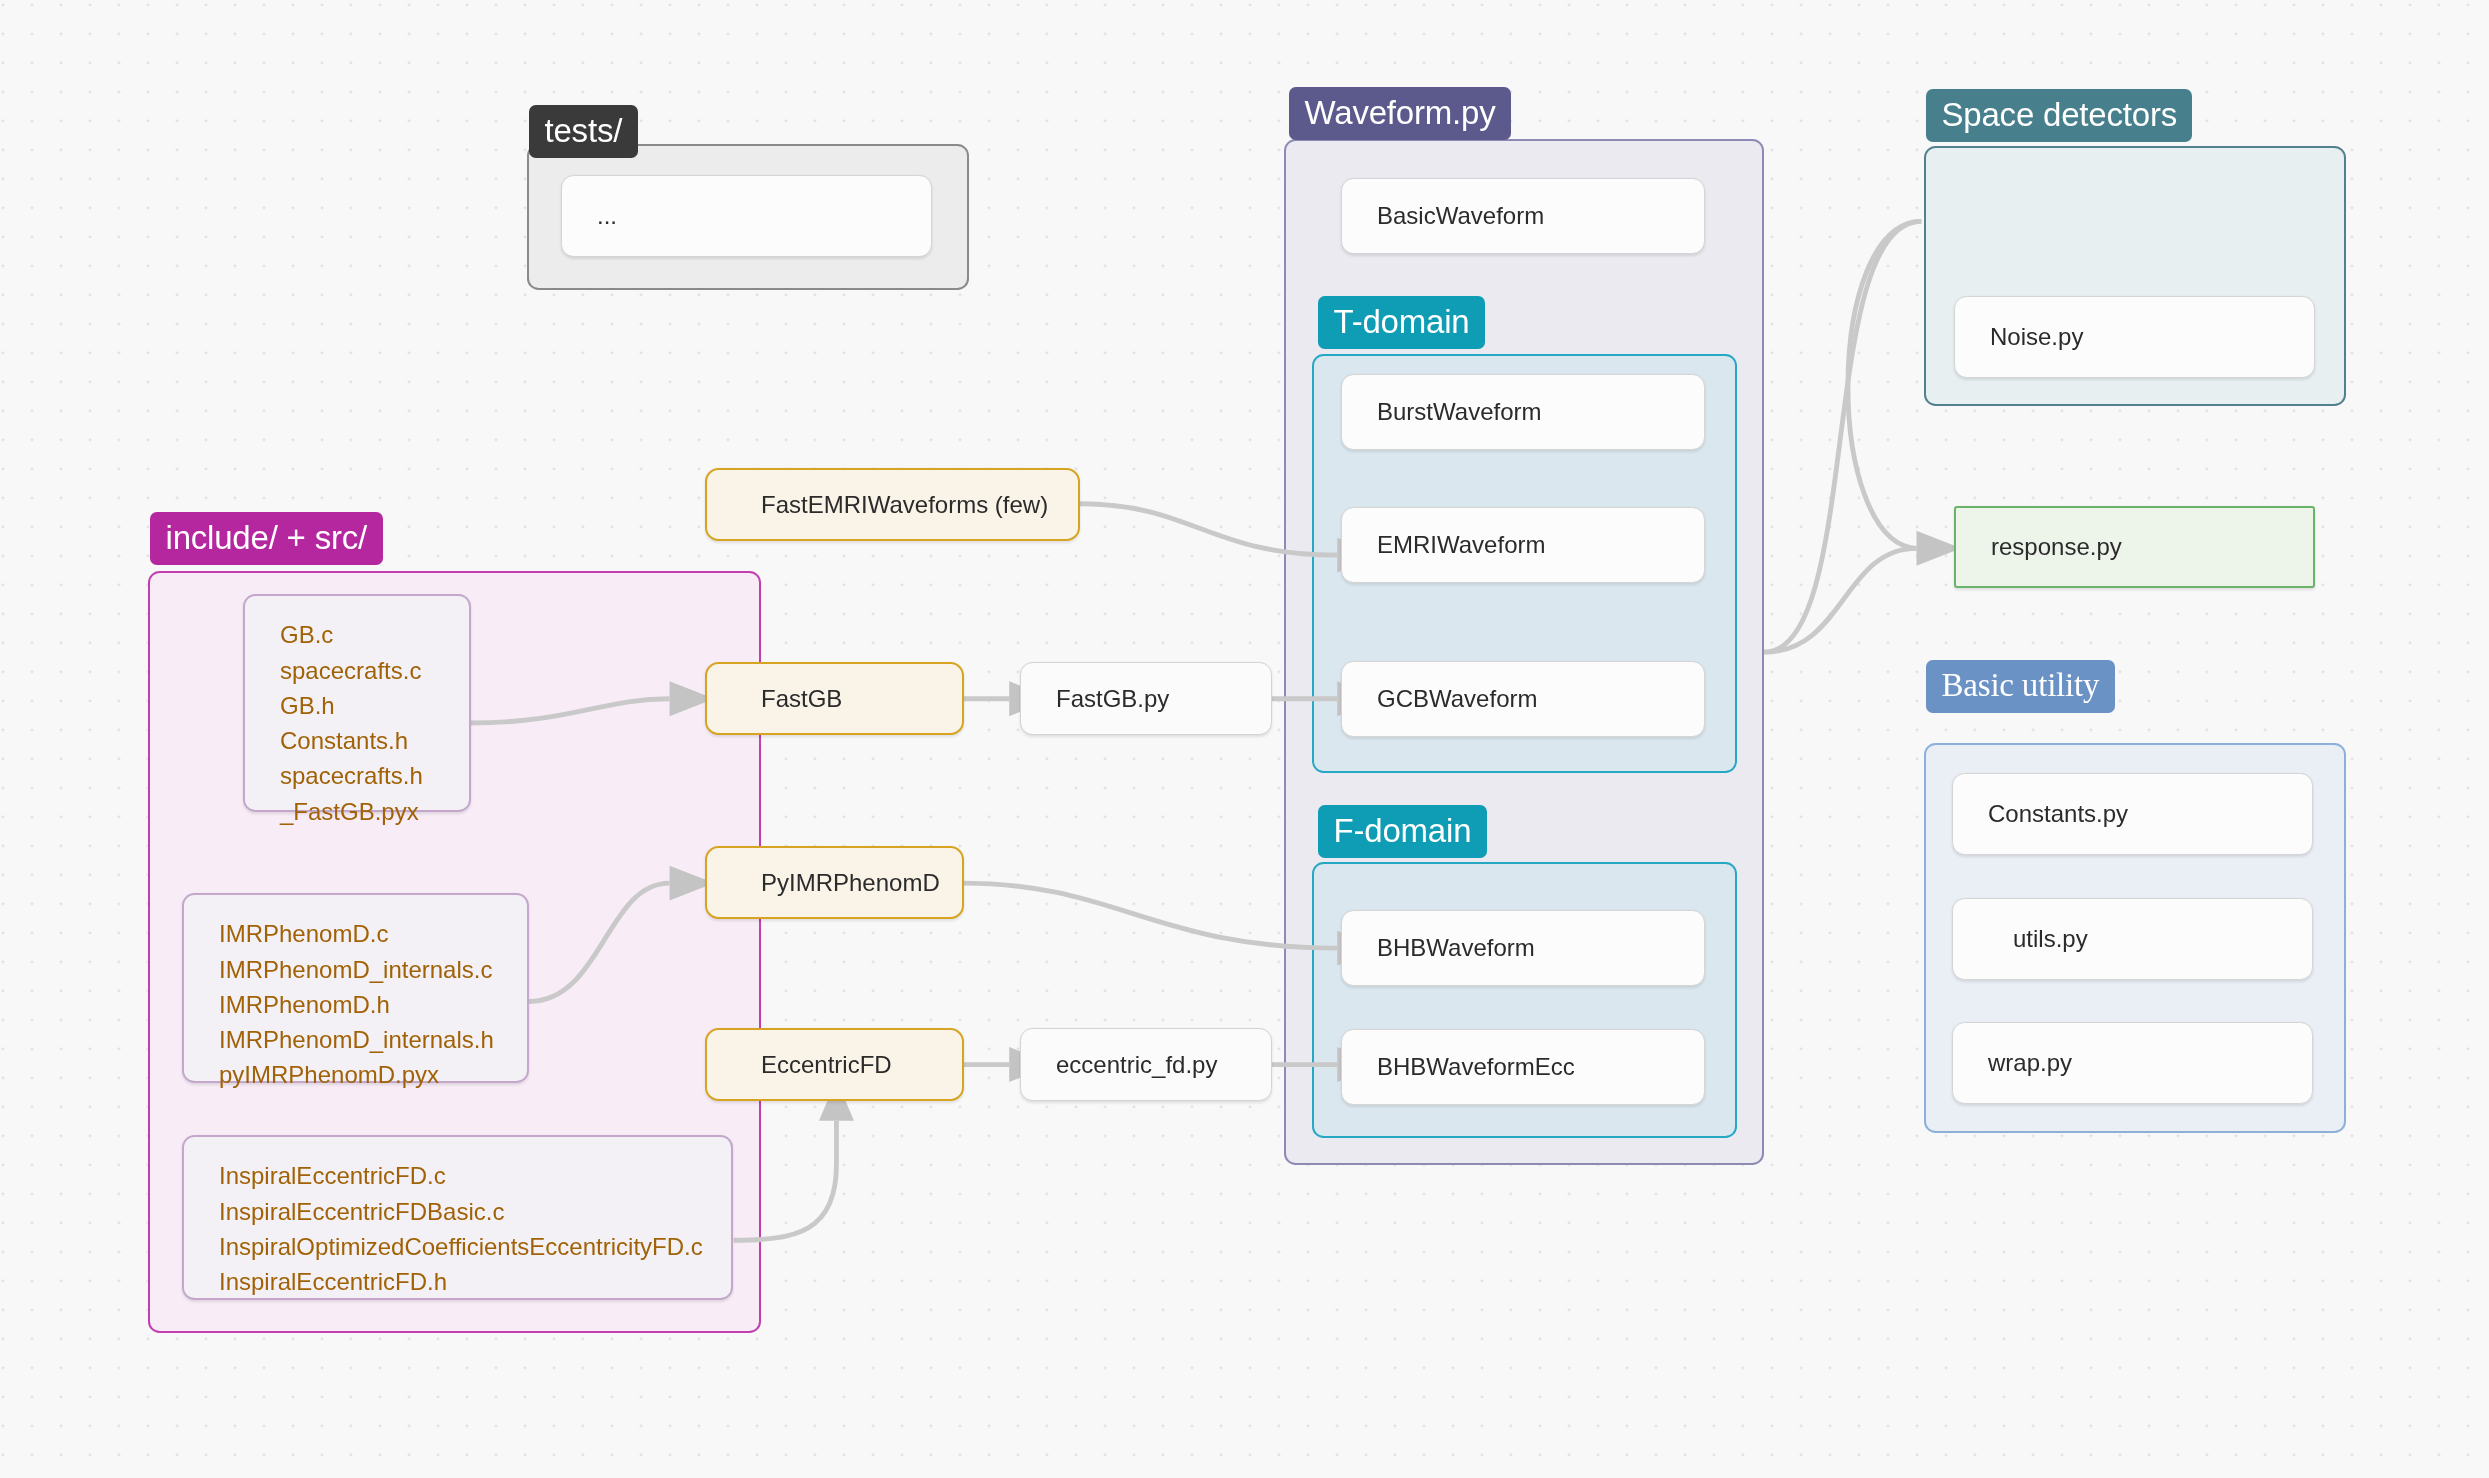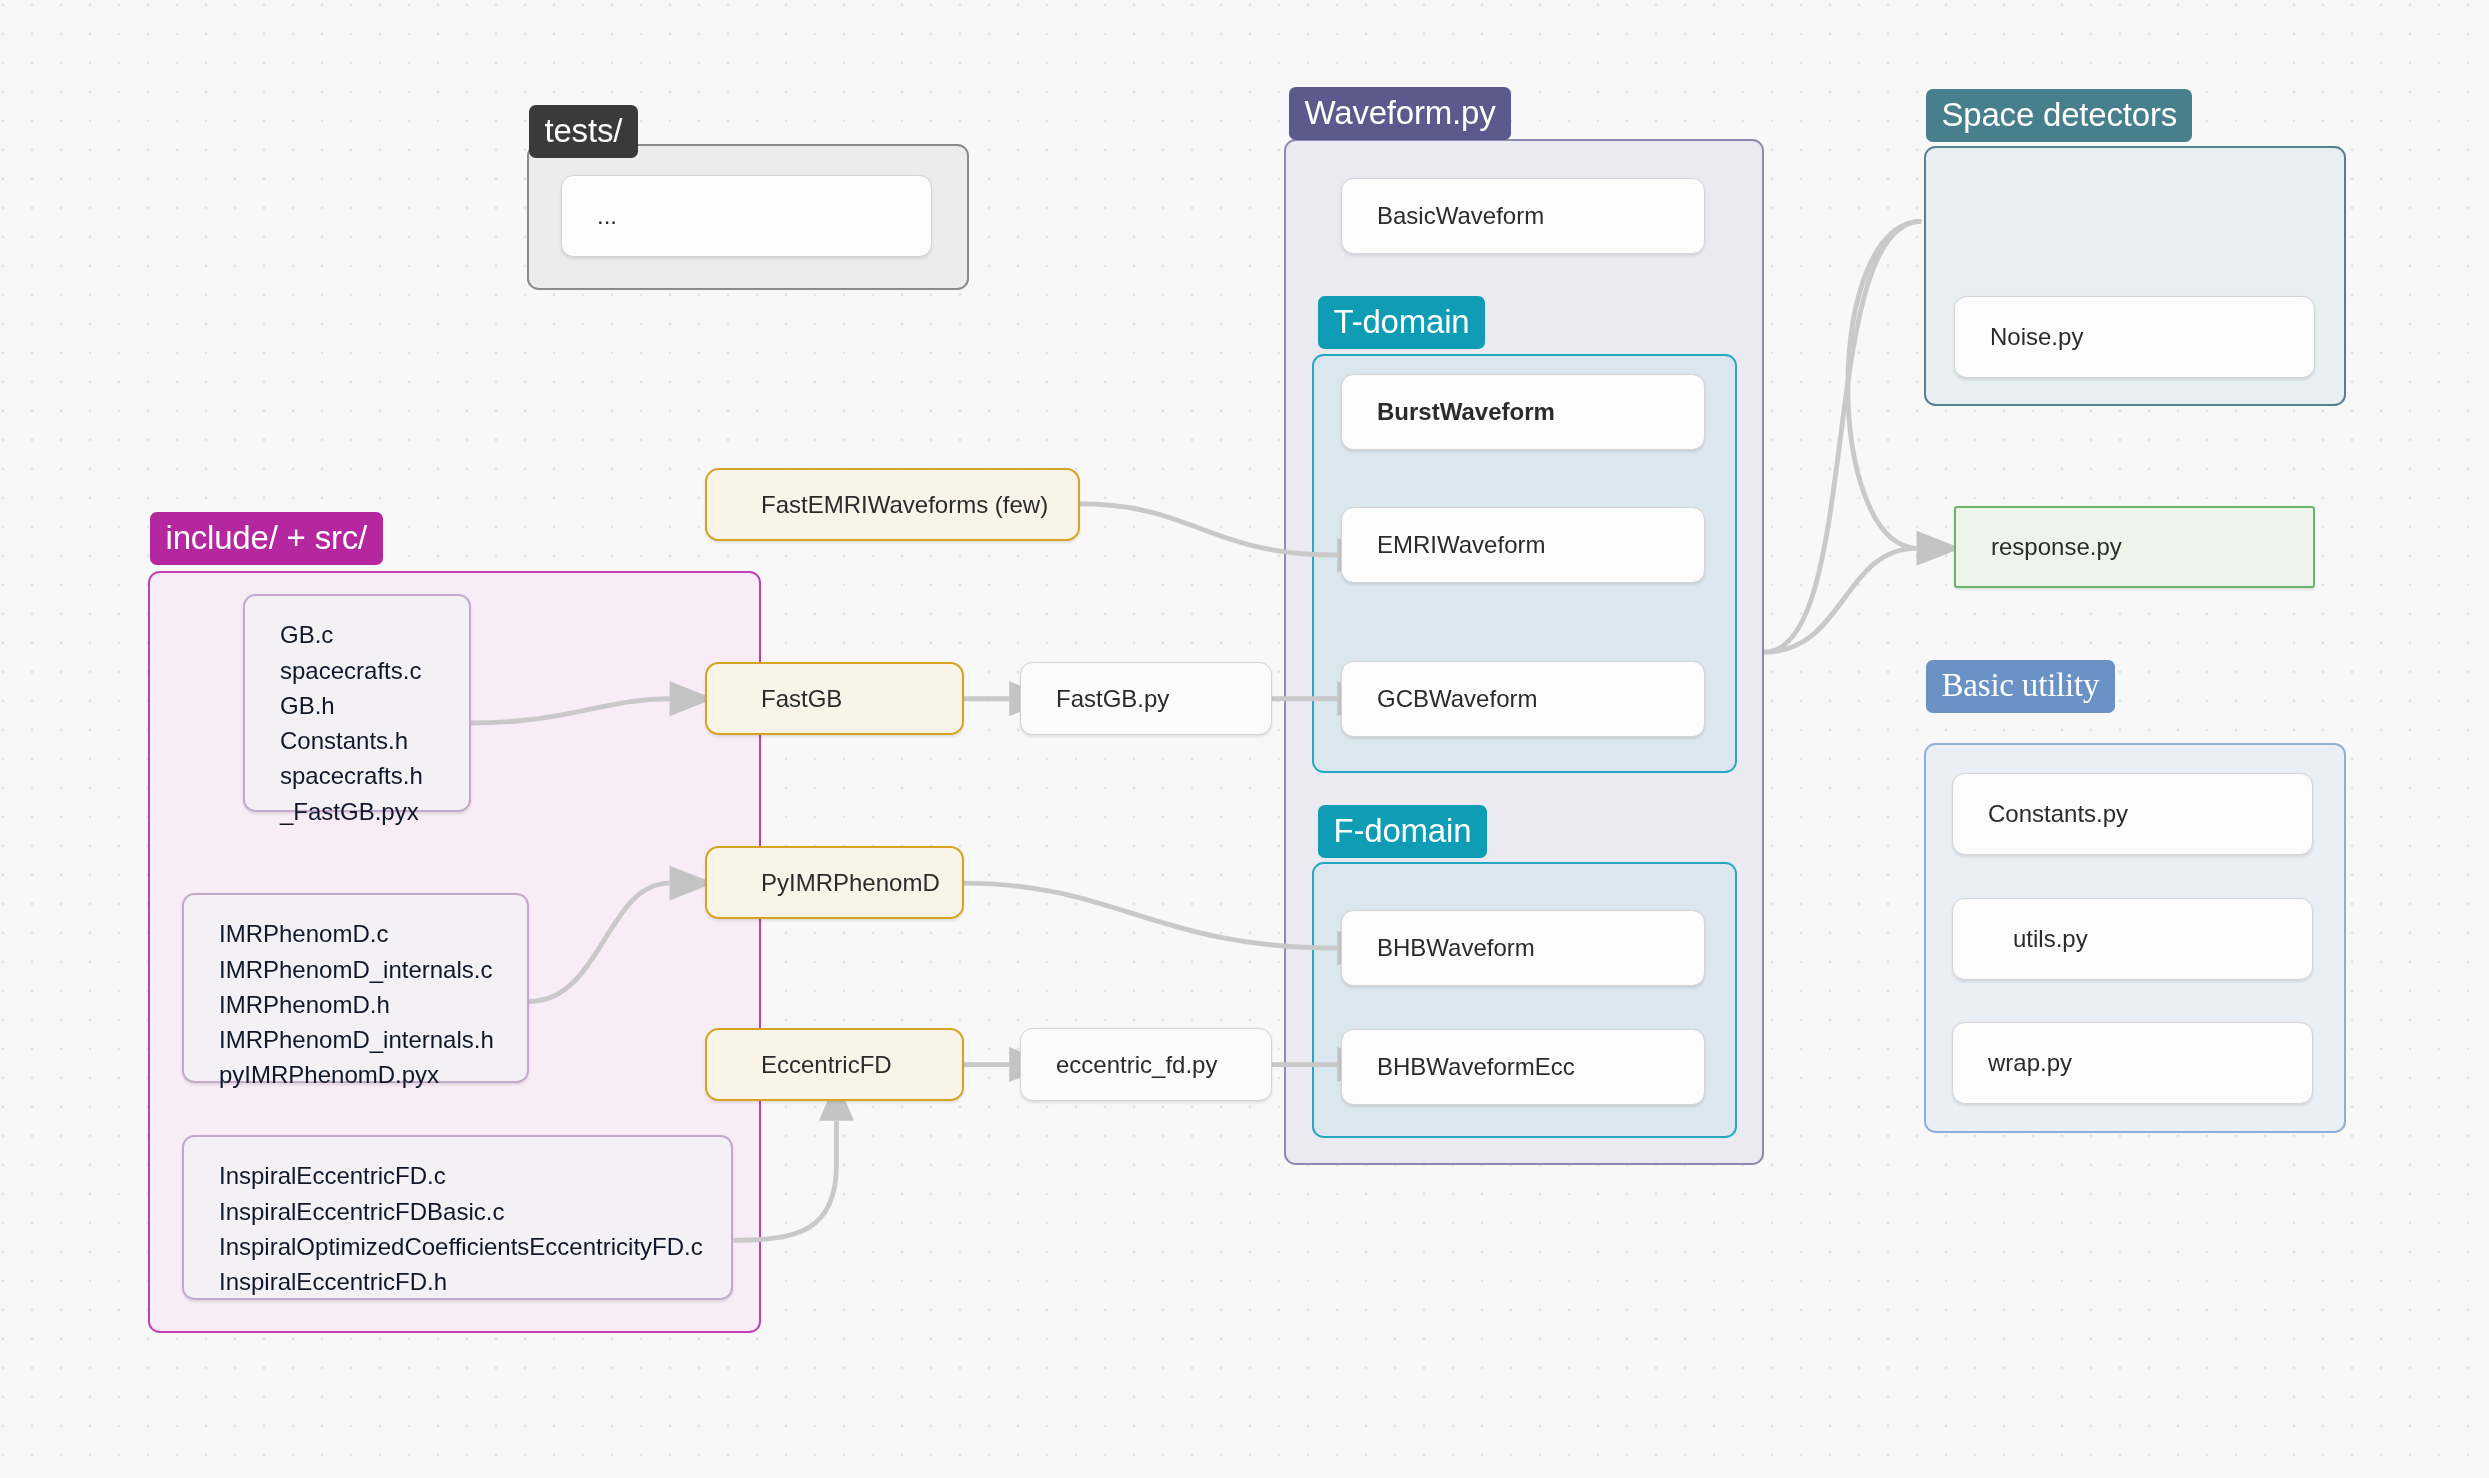--- a/index.html
+++ b/index.html
@@ -60,21 +60,21 @@
     white-space: nowrap;
   }
   .node.multi {
     display: block;
     padding: 21.3px 0 21.3px 35px;
     line-height: 1.47;
   }
   .node.multi .ln {
     white-space: nowrap;
     font-size: 24px;
-    color: #0f172a;
+    color: #a16207;
   }
 
   
   .node.amber {
     background: #faf3e7;
     border: 2.5px solid #d6a420;
     border-radius: 13.6px;
     z-index: 18;
     padding-left: 19px;
   }
@@ -213,21 +213,21 @@
               background:#ebeaf1; border:2.3px solid #8d8ab5;"></div>
 
   <div class="node white-inner" style="left:1341px; top:178px; width:364px; height:76px;">
     <span class="lbl">BasicWaveform</span>
   </div>
 
   <div class="grp-label" style="left:1318px; top:296px; background:#0f9db5;">T-domain</div>
   <div class="grp-box" style="left:1312px; top:354px; width:425px; height:419px;
               background:#dbe7ef; border:2.5px solid #25a8c4; z-index:6;"></div>
 
-  <div class="node white-inner" style="left:1341px; top:374px; width:364px; height:76px;font-weight:bold;">
+  <div class="node white-inner" style="left:1341px; top:374px; width:364px; height:76px;">
     <span class="lbl">BurstWaveform</span>
   </div>
   <div class="node white-inner" style="left:1341px; top:507px; width:364px; height:76px;">
     <span class="lbl">EMRIWaveform</span>
   </div>
   <div class="node white-inner" style="left:1341px; top:661px; width:364px; height:76px;">
     <span class="lbl">GCBWaveform</span>
   </div>
 
   <div class="grp-label" style="left:1318px; top:805px; background:#0f9db5;">F-domain</div>

